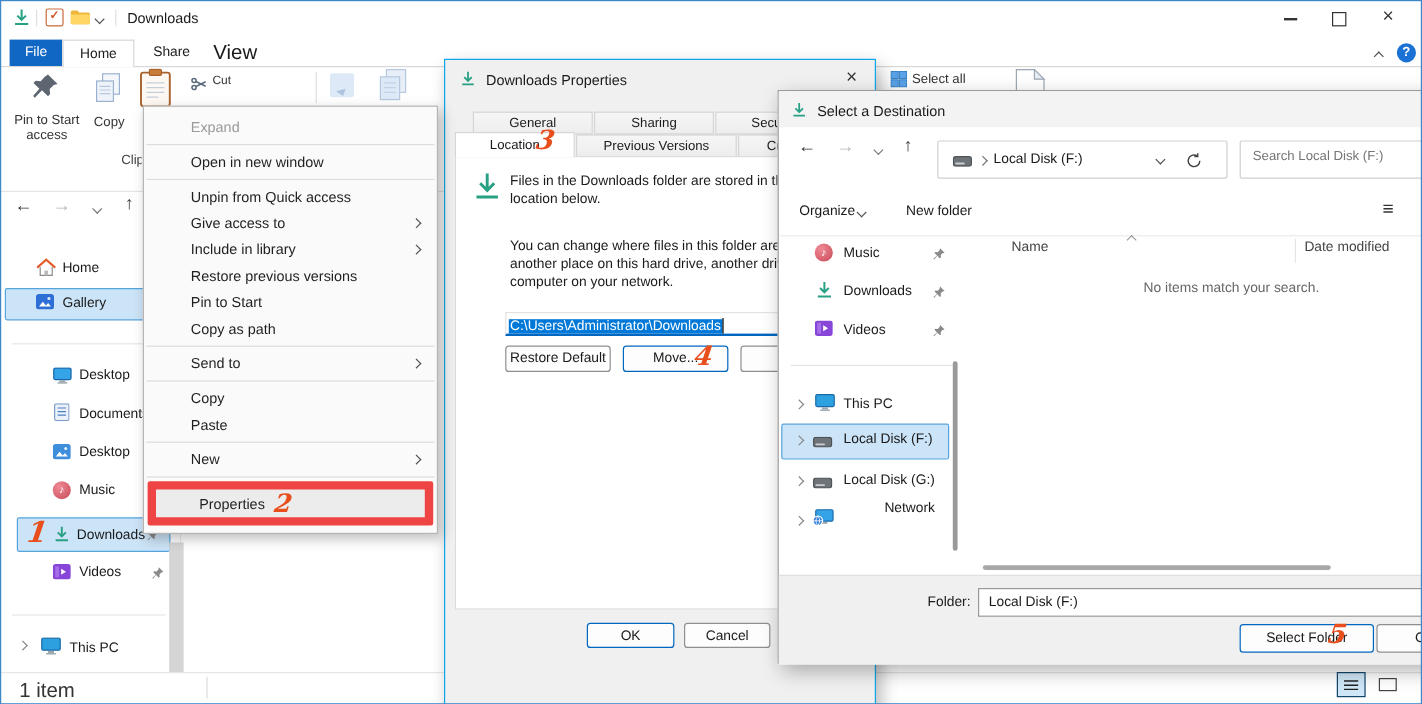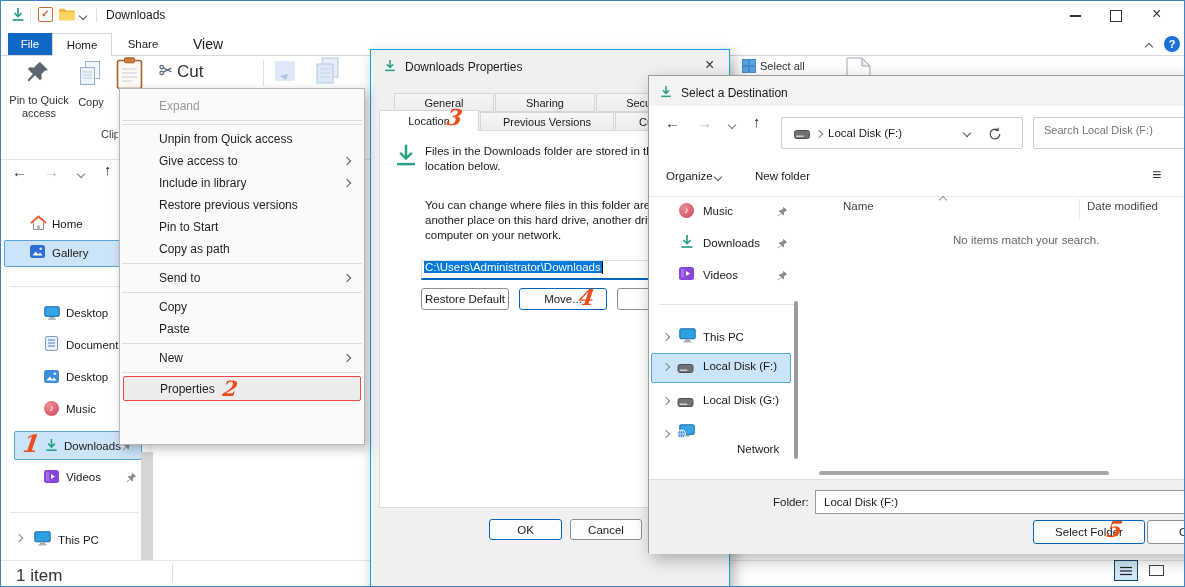--- a/index.html
+++ b/index.html
@@ -17,21 +17,21 @@
   .selbox{position:absolute;background:#cce4f7;border:1px solid #55a4dd;border-radius:2px;box-sizing:border-box;}
   .ann{position:absolute;font-family:"DejaVu Serif",serif;font-style:italic;font-weight:bold;
        color:#e84f1d;font-size:22px;transform:skewX(-8deg);z-index:5;line-height:1;}
   
   #ctxmenu{position:absolute;left:119px;top:88px;width:246px;height:357px;background:#fafafa;
            border:1px solid #b5b5b5;box-shadow:3px 4px 10px rgba(0,0,0,.25);z-index:30;
            box-sizing:border-box;padding-top:6px;}
   .mi{position:relative;height:22px;display:flex;align-items:center;padding-left:39px;
       font-size:12px;color:#1f1f1f;}
   .mi.dis{color:#9a9a9a;}
-  .mi.hl{background:#ececec;border:1px solid #ef4444;border-radius:2px;margin:2px 3px;height:23px;padding-left:36px;}
+  .mi.hl{background:#ececec;border:7px solid #ef4444;border-radius:2px;margin:2px 3px;height:23px;padding-left:36px;}
   .msep{height:1px;background:#ddd;margin:3px 2px;}
   .marrow{position:absolute;right:14px;top:8px;}
   
   .ptab{position:absolute;background:linear-gradient(#f6f6f6,#ededed);border:1px solid #d6d6d6;
         font-size:11px;display:flex;align-items:center;justify-content:center;box-sizing:border-box;color:#1a1a1a;}
   .ptab.active{background:#fff;border-bottom:none;z-index:3;}
   .si-label{font-size:11.5px;position:absolute;white-space:nowrap;}
   input{font-family:"Liberation Sans",sans-serif;}
 </style>
 </head>
@@ -53,28 +53,28 @@
   <div class="vsep" style="left:96px;top:8px;height:14px;"></div>
   <div class="txt" style="left:106px;top:8px;font-size:12px;">Downloads</div>
   <div class="abs" style="left:1070px;top:15px;width:11px;height:1.5px;background:#333;"></div>
   <div class="abs" style="left:1110px;top:10px;width:10px;height:10px;border:1.2px solid #333;"></div>
   <div class="txt" style="left:1152px;top:5px;font-size:16px;color:#333;">×</div>
 
   <div class="hsep" style="left:0;top:55px;width:1185px;background:#d8d8d8;"></div>
   <div class="abs" style="left:8px;top:33px;width:44px;height:22px;background:#1168c4;color:#fff;font-size:11.5px;display:flex;align-items:center;justify-content:center;">File</div>
   <div class="abs" style="left:52px;top:33px;width:60px;height:23px;background:#fff;border:1px solid #d8d8d8;border-bottom:none;font-size:11.5px;display:flex;align-items:center;justify-content:center;box-sizing:border-box;">Home</div>
   <div class="abs" style="left:116px;top:33px;width:54px;height:22px;font-size:11.5px;display:flex;align-items:center;justify-content:center;">Share</div>
-  <div class="abs" style="left:184px;top:33px;width:48px;height:22px;font-size:14px;display:flex;align-items:center;justify-content:center;">View</div>
+  <div class="abs" style="left:172px;top:33px;width:48px;height:22px;font-size:17px;display:flex;align-items:center;justify-content:center;">View</div>
   <span class="abs chev cupp" style="left:1146px;top:44px;"></span>
   <div class="abs" style="left:1164px;top:36px;width:16px;height:16px;border-radius:50%;background:#1a73d4;color:#fff;font-size:11px;font-weight:bold;text-align:center;line-height:16px;">?</div>
 
   <svg class="abs" style="left:26px;top:60px;" width="24" height="28" viewBox="0 0 24 28">
       <path d="M14 2l8 8-3.2.8-3.4 3.4.4 4.2-1.8 1.8-5-5L3 21.4 1.6 20l5.2-6-4.9-4.9L3.7 7.3l4.2.4L11.3 4z" fill="#5d6670"></path>
     </svg>
-  <div class="abs" style="left:2px;top:94px;width:74px;font-size:11px;text-align:center;line-height:13px;color:#333;">Pin to Quick access</div>
+  <div class="abs" style="left:2px;top:94px;width:74px;font-size:11px;text-align:center;line-height:13px;color:#333;">Pin to Start access</div>
   <svg class="abs" style="left:78px;top:60px;" width="24" height="27" viewBox="0 0 24 27">
       <rect x="7.5" y="1.5" width="14" height="17" fill="#f3f7fc" stroke="#9ab2d0"></rect>
       <rect x="2.5" y="7.5" width="14" height="17" fill="#eef3fa" stroke="#9ab2d0"></rect>
       <g stroke="#b9c9dd">
         <line x1="5" y1="12" x2="14" y2="12"></line>
         <line x1="5" y1="15" x2="14" y2="15"></line>
         <line x1="5" y1="18" x2="14" y2="18"></line>
       </g>
     </svg>
   <div class="abs" style="left:74px;top:96px;width:34px;font-size:11px;text-align:center;color:#333;">Copy</div>
@@ -88,21 +88,21 @@
         <line x1="6" y1="24" x2="16" y2="24"></line>
       </g>
     </svg>
   <svg class="abs" style="left:159px;top:63px;" width="14" height="14" viewBox="0 0 13 13">
       <g stroke="#5a6b7d" stroke-width="1.2" fill="none">
         <circle cx="2.5" cy="3.8" r="1.6"></circle>
         <circle cx="2.5" cy="9.2" r="1.6"></circle>
         <path d="M4 4.6l7.5 3.6M4 8.4L11.5 4.8"></path>
       </g>
     </svg>
-  <div class="txt" style="left:177px;top:62px;font-size:17px;color:#333;">Cut</div>
+  <div class="txt" style="left:177px;top:62px;font-size:10px;color:#333;">Cut</div>
   <div class="abs" style="left:101px;top:128px;width:17px;height:14px;overflow:hidden;font-size:11px;color:#444;">Clipboard</div>
   <div class="vsep" style="left:263px;top:60px;height:26px;"></div>
   <svg class="abs" style="left:272px;top:58px;" width="28" height="28" viewBox="0 0 28 28">
       <rect x="3" y="3" width="20" height="20" rx="2" fill="#dde9f7"></rect>
       <path d="M8 18l8-2-2 6z" fill="#aec4de"></path>
     </svg>
   <svg class="abs" style="left:314px;top:56px;" width="28" height="30" viewBox="0 0 28 30">
       <rect x="8" y="2" width="16" height="19" fill="#e7eef8" stroke="#b5c8de"></rect>
       <rect x="3" y="8" width="16" height="19" fill="#dde9f7" stroke="#b5c8de"></rect>
       <g stroke="#c2d2e4">
@@ -223,20 +223,21 @@
         </g>
       </svg>
   </div>
   <div class="abs" style="left:1144px;top:560px;width:24px;height:21px;display:flex;align-items:center;justify-content:center;">
     <div style="width:13px;height:9px;border:1.3px solid #444;"></div>
   </div>
 
   <div id="ctxmenu">
     <div class="mi dis">Expand</div>
     <div class="msep"></div>
+    <div class="mi">Open in new window</div>
     <div class="msep"></div>
     <div class="mi">Unpin from Quick access</div>
     <div class="mi">
         <span>Give access to</span>
         <span class="marrow chev cright"></span>
       </div>
     <div class="mi">
         <span>Include in library</span>
         <span class="marrow chev cright"></span>
       </div>
@@ -280,21 +281,21 @@
     <div class="ann" style="left:76px;top:56px;z-index:6;">3</div>
 
     <div class="abs" style="left:8px;top:80px;width:344px;height:378px;background:#fff;border:1px solid #dcdcdc;box-sizing:border-box;"></div>
     <svg class="abs" style="left:22px;top:92px;" width="26" height="28" viewBox="0 0 16 16">
         <path d="M8 1v8.2M4.4 6L8 9.6 11.6 6" stroke="#27a083" stroke-width="1.5" fill="none"></path>
         <path d="M2.5 13h11" stroke="#27a083" stroke-width="1.5"></path>
       </svg>
     <div class="abs" style="left:54px;top:94px;width:288px;font-size:11.5px;line-height:15px;color:#1a1a1a;">Files in the Downloads folder are stored in the target location below.</div>
     <div class="abs" style="left:54px;top:148px;width:300px;font-size:11.5px;line-height:15px;color:#1a1a1a;">You can change where files in this folder are stored to another place on this hard drive, another drive, or another computer on your network.</div>
 
-    <div class="abs" style="left:50px;top:210px;width:296px;height:20px;background:#fff;border:1px solid #e3e3e3;border-bottom:2px solid #0067c0;box-sizing:border-box;display:flex;align-items:flex-start;padding-left:2px;">
+    <div class="abs" style="left:50px;top:210px;width:296px;height:20px;background:#fff;border:1px solid #e3e3e3;border-bottom:2px solid #0067c0;box-sizing:border-box;display:flex;align-items:flex-end;padding-left:2px;">
       <span style="background:#0078d7;color:#fff;font-size:11.5px;padding:0 1px;white-space:nowrap;">C:\Users\Administrator\Downloads</span>
       <span style="width:1px;height:13px;background:#000;"></span>
     </div>
 
     <div class="btn" style="left:50px;top:238px;width:88px;height:22px;">Restore Default</div>
     <div class="btn primary" style="left:148px;top:238px;width:88px;height:22px;">Move...</div>
     <div class="ann" style="left:208px;top:236px;z-index:6;">4</div>
     <div class="btn" style="left:246px;top:238px;width:84px;height:22px;">Find</div>
 
     <div class="btn primary" style="left:118px;top:469px;width:73px;height:21px;">OK</div>
@@ -387,21 +388,21 @@
       </svg>
     <div class="txt" style="left:54px;top:318px;">Local Disk (G:)</div>
 
     <span class="abs chev cright" style="left:14px;top:355px;border-color:#888;"></span>
     <svg class="abs" style="left:28px;top:348px;" width="18" height="15" viewBox="0 0 18 15">
         <rect x="2.8" y="0.8" width="14.4" height="9.5" rx="1.2" fill="#35a3e8" stroke="#1a6aa8"></rect>
         <rect x="8" y="11" width="4.5" height="1.5" fill="#9aa5ad"></rect>
         <circle cx="4.5" cy="10" r="4" fill="#2f7bd8" stroke="#fff"></circle>
         <path d="M0.5 10h8M4.5 6a6.5 6.5 0 0 1 0 8M4.5 6a6.5 6.5 0 0 0 0 8" stroke="#fff" stroke-width="0.7" fill="none"></path>
       </svg>
-    <div class="txt" style="left:54px;top:367px;padding-left:34px;">Network</div>
+    <div class="txt" style="left:54px;top:342px;padding-left:34px;">Network</div>
 
     <div class="abs" style="left:145px;top:225px;width:4px;height:158px;background:#9a9a9a;border-radius:2px;"></div>
 
     <div class="txt" style="left:194px;top:124px;color:#444;">Name</div>
     <span class="abs chev cupp" style="left:291px;top:121px;border-color:#999;"></span>
     <div class="vsep" style="left:430px;top:123px;height:20px;background:#e6e6e6;"></div>
     <div class="txt" style="left:438px;top:124px;color:#444;">Date modified</div>
     <div class="txt" style="left:304px;top:158px;color:#666;">No items match your search.</div>
     <div class="abs" style="left:170px;top:395px;width:290px;height:4px;background:#a8a8a8;border-radius:2px;"></div>
 

